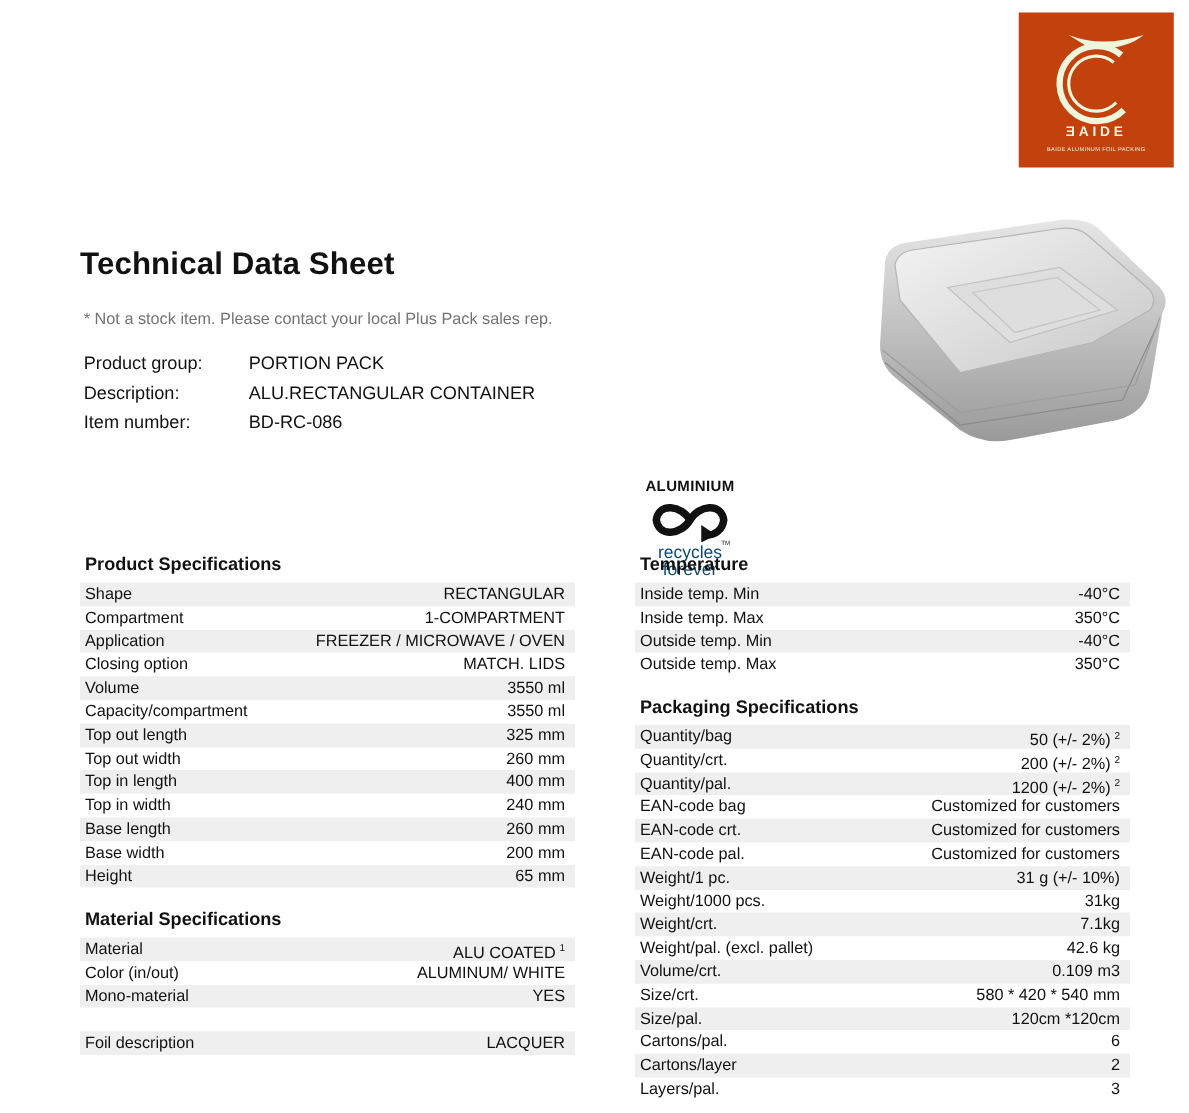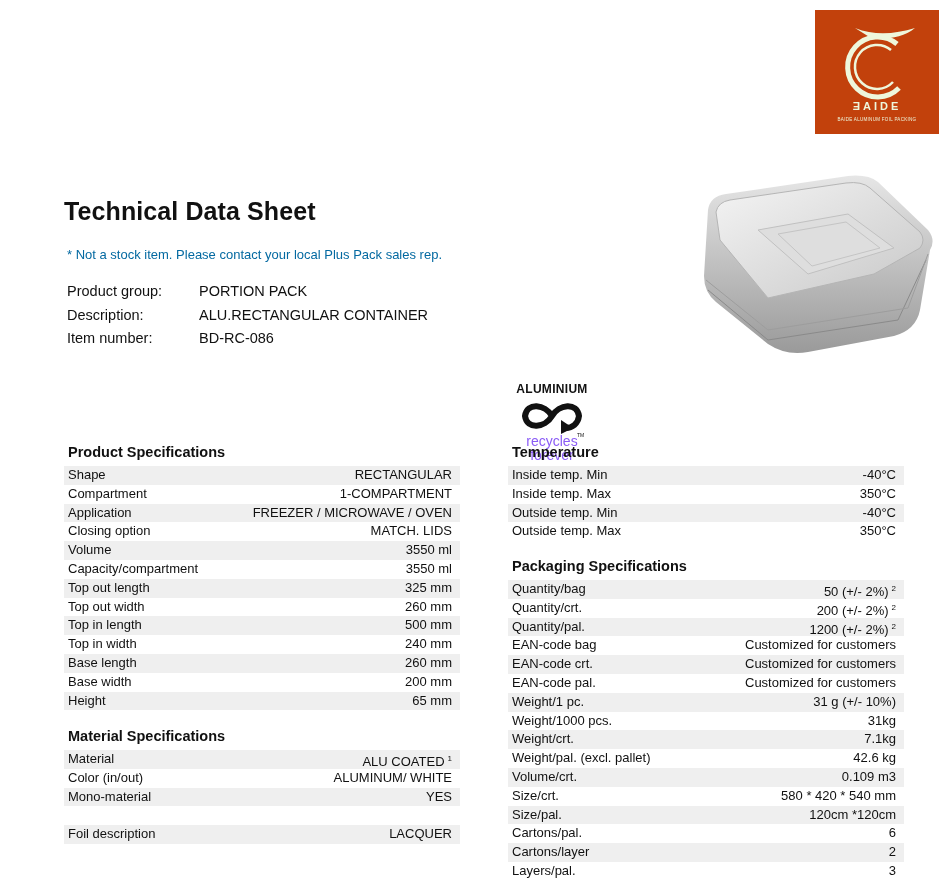--- a/index.html
+++ b/index.html
@@ -5,27 +5,27 @@
   html, body { margin: 0; padding: 0; background: #ffffff; }
   body { width: 951px; height: 890px; position: relative; overflow: hidden;
          font-family: "Liberation Sans", sans-serif; color: #111; }
   .abs { position: absolute; }
   .logo { left: 815px; top: 10px; width: 124px; height: 124px; background: #c2410c; }
   .logo svg { position: absolute; left: 0; top: 0; }
   .logo .brand { position: absolute; left: 0; width: 124px; text-align: center; color: #eef7dc; }
   .logo .brand-name { top: 90px; font-size: 11px; letter-spacing: 3px; font-weight: bold; }
   .logo .brand-sub { top: 107px; font-size: 4.5px; letter-spacing: 0.3px; }
   .title { left: 64px; top: 197px; font-size: 25px; font-weight: bold; letter-spacing: 0.1px; }
-  .notice { left: 67px; top: 247px; font-size: 13px; color: #0369a1; }
+  .notice { left: 67px; top: 247px; font-size: 13px; color: #737373; }
   .info { left: 67px; top: 283px; font-size: 14.5px; }
   .info .row { height: 23.5px; display: flex; }
   .info .k { width: 132px; }
   .recycle { left: 507px; top: 338px; width: 90px; text-align: center; margin-top: 44px; }
   .recycle .top { font-size: 12px; font-weight: bold; letter-spacing: 0.3px; }
-  .recycle .bot { font-size: 14px; line-height: 14px; color: #8b5cf6; }
+  .recycle .bot { font-size: 14px; line-height: 14px; color: #0c4a6e; }
   .recycle svg { display: block; margin: 2px auto 0; }
   .tm { position: absolute; left: 70px; top: 50px; font-size: 5px; }
   .product-img { left: 698px; top: 170px; width: 238px; height: 185px; }
   .sec { position: absolute; }
   .sec h3 { margin: 0; font-size: 14.5px; font-weight: bold; height: 22px; line-height: 22px; }
   .tbl .r { display: flex; justify-content: space-between; height: 18.8px; line-height: 18.8px;
             font-size: 13px; padding: 0 8px 0 4px; }
   .tbl .r:nth-child(odd) { background: #efefef; }
   .tbl .r .v sup { font-size: 8px; vertical-align: 5px; margin-left: 3px; }
 </style>
@@ -122,21 +122,21 @@
     <div class="r">
         <span>Top out length</span>
         <span class="v">325 mm</span>
       </div>
     <div class="r">
         <span>Top out width</span>
         <span class="v">260 mm</span>
       </div>
     <div class="r">
         <span>Top in length</span>
-        <span class="v">500 mm</span>
+        <span class="v">400 mm</span>
       </div>
     <div class="r">
         <span>Top in width</span>
         <span class="v">240 mm</span>
       </div>
     <div class="r">
         <span>Base length</span>
         <span class="v">260 mm</span>
       </div>
     <div class="r">

